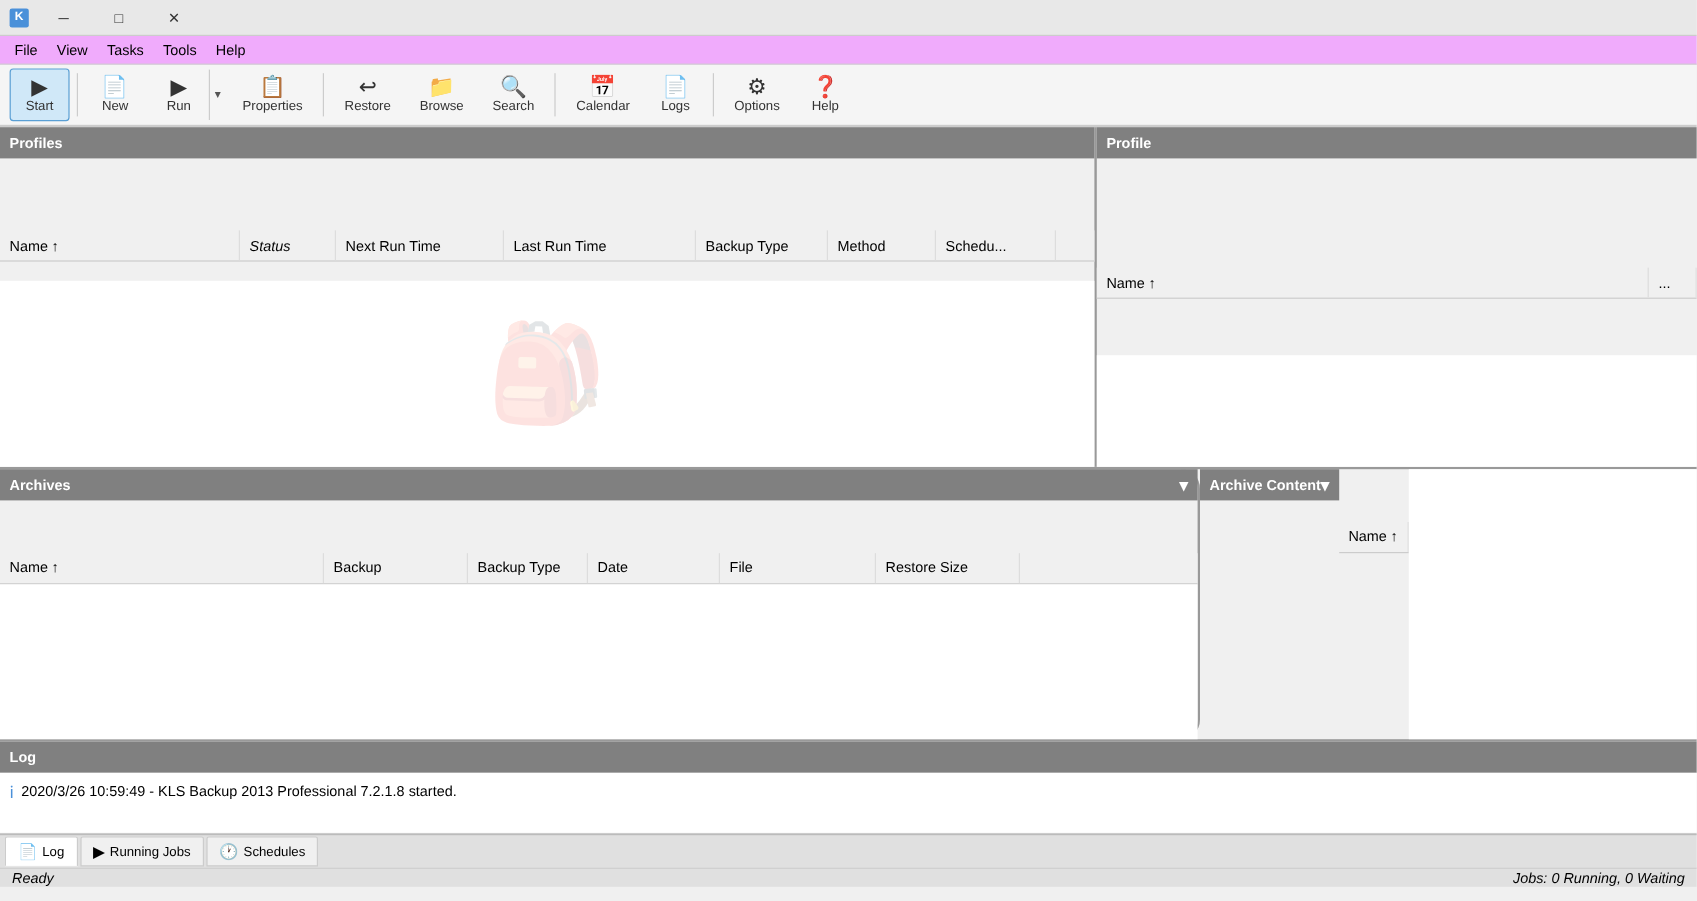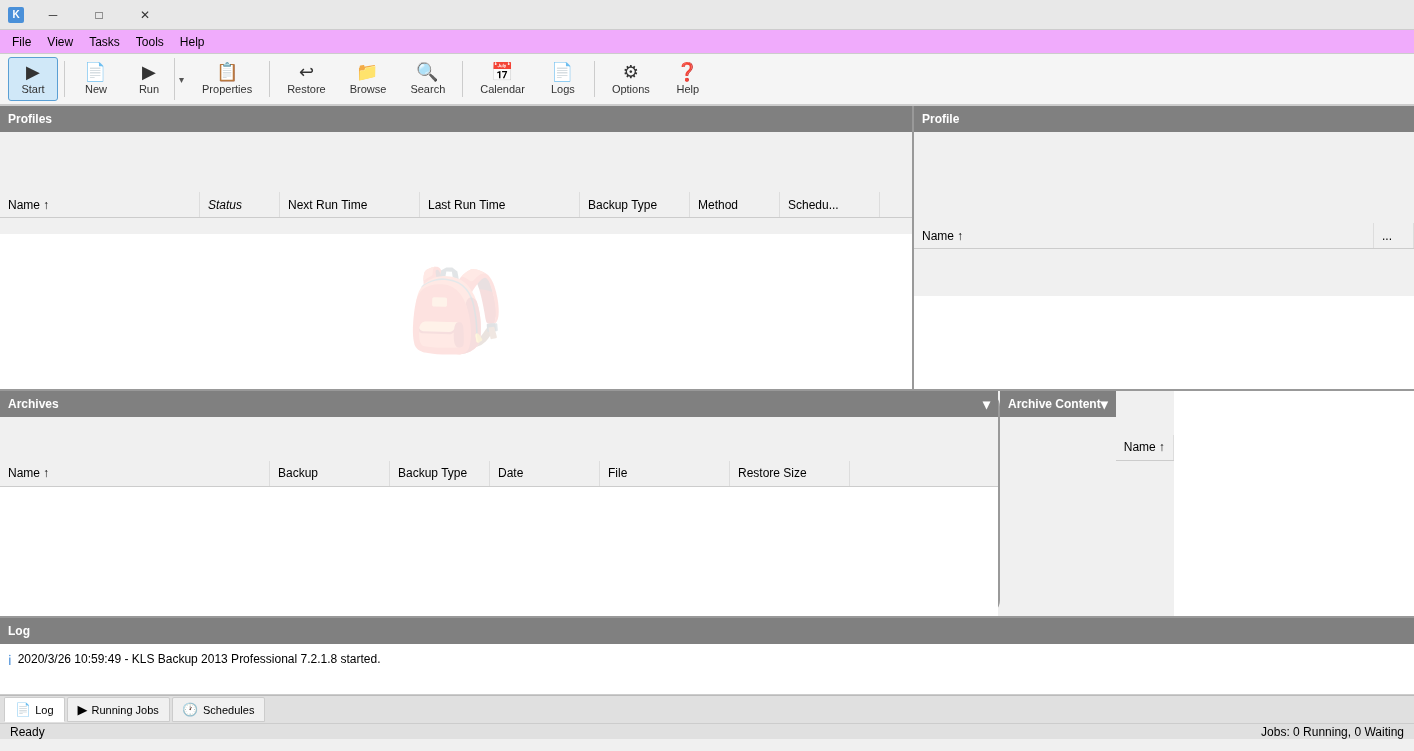--- a/index.html
+++ b/index.html
@@ -302,20 +302,21 @@
     
     .status-bar {
       height: 16px;
       background: #e0e0e0;
       display: flex;
       align-items: center;
       padding: 0 10px;
       border-top: 1px solid #ccc;
       font-size: 12px;
       justify-content: space-between;
+      font-style: italic;
     }
 
     
     .profiles-col-name { width: 200px; }
     .profiles-col-status { width: 80px; font-style: italic; }
     .profiles-col-nextrun { width: 140px; }
     .profiles-col-lastrun { width: 160px; text-align: center; }
     .profiles-col-type { width: 110px; }
     .profiles-col-method { width: 90px; }
     .profiles-col-sched { width: 100px; }

